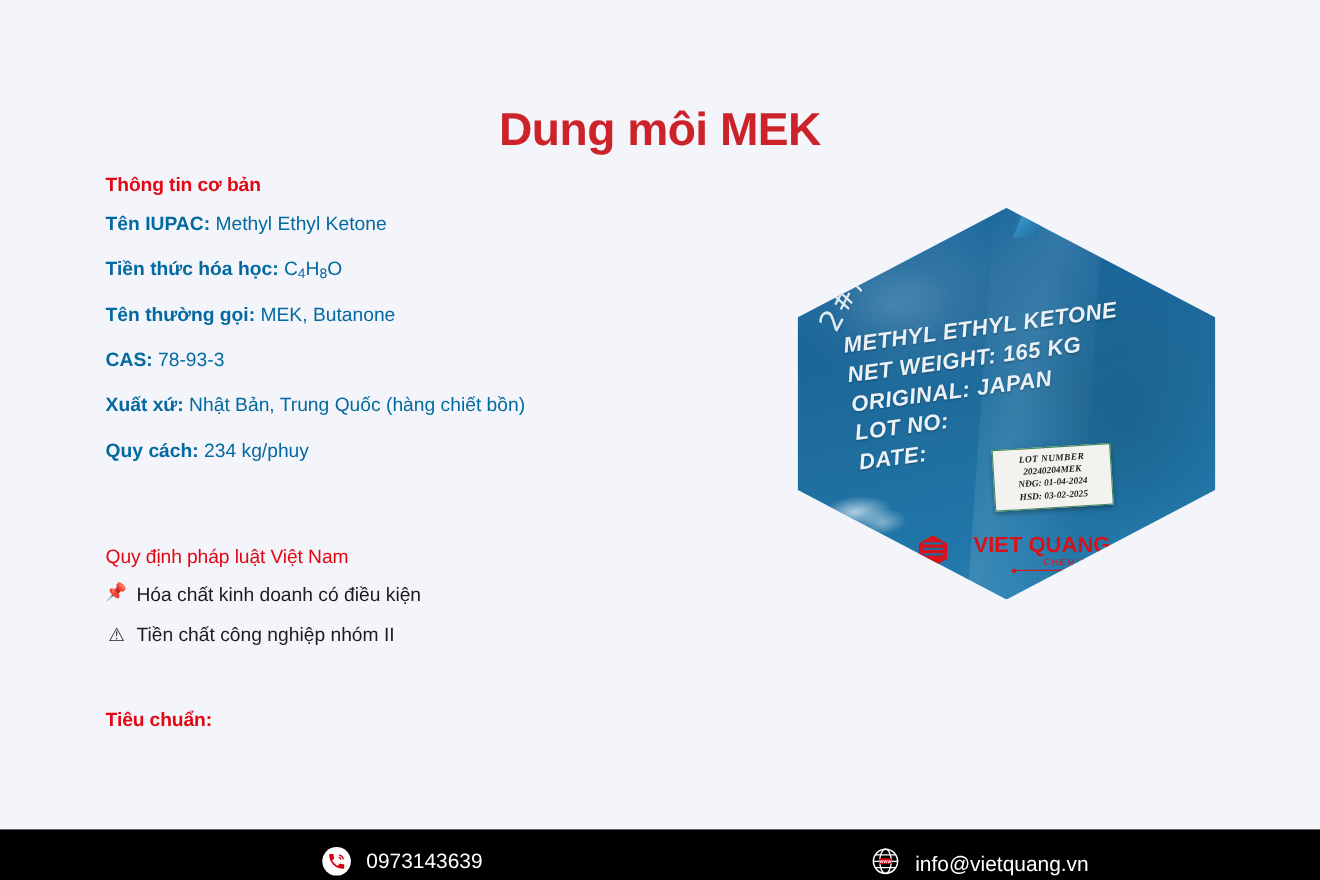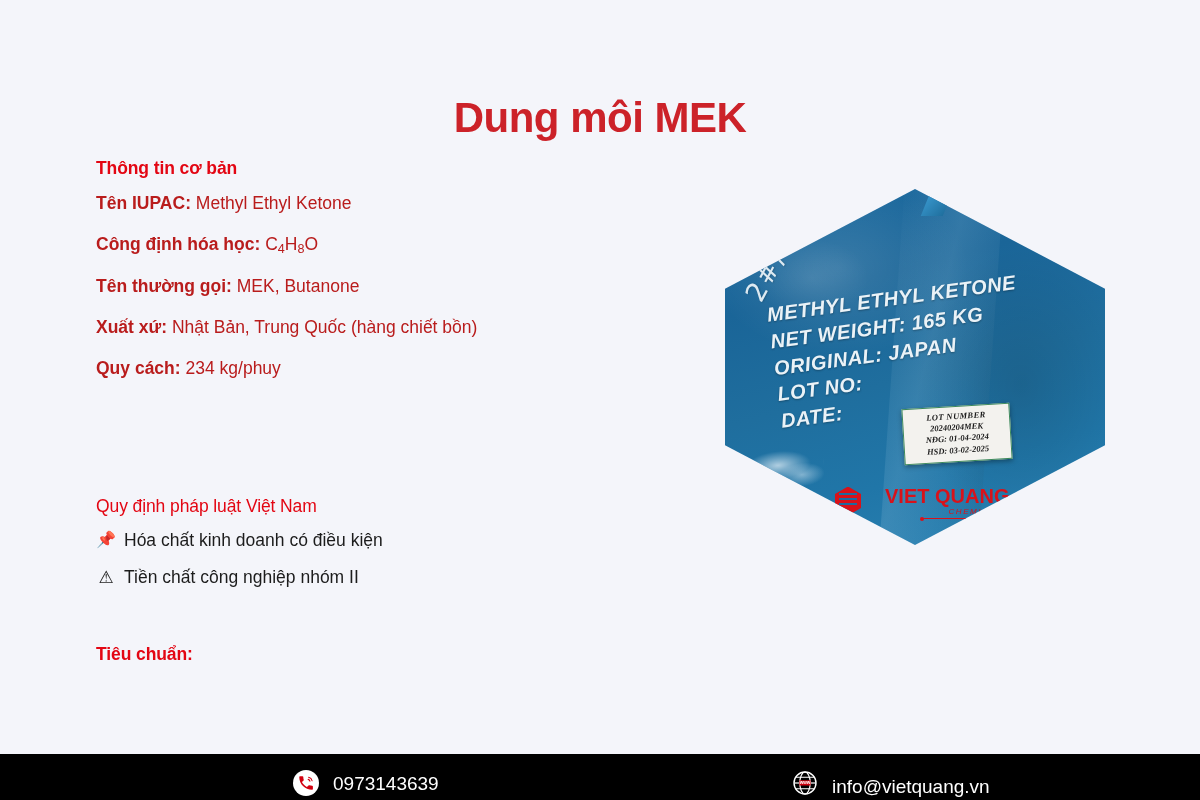--- a/index.html
+++ b/index.html
@@ -49,21 +49,21 @@
   .section-heading {
     color: #e30613;
     font-weight: bold;
     font-size: 17.5px;
     margin-bottom: 14px;
     letter-spacing: -0.1px;
   }
 
   .info-row {
     font-size: 17.5px;
-    color: #b91c1c;
+    color: #0369a1;
     margin-bottom: 19px;
     line-height: 1.25;
     white-space: nowrap;
   }
   .info-row .lbl {
     font-weight: bold;
   }
   .info-row .val {
     font-weight: normal;
   }
@@ -351,27 +351,30 @@
   <div class="title">Dung môi MEK</div>
 
   <div class="info-col">
     <div class="section-heading">Thông tin cơ bản</div>
 
     <div class="info-row">
       <span class="lbl">Tên IUPAC</span><span class="lbl">: </span><span class="val">Methyl Ethyl Ketone</span>
     </div>
 
     <div class="info-row">
-      <span class="lbl">Công định hóa học</span><span class="lbl">: </span><span class="val">C<sub>4</sub>H<sub>8</sub>O</span>
+      <span class="lbl">Tiền thức hóa học</span><span class="lbl">: </span><span class="val">C<sub>4</sub>H<sub>8</sub>O</span>
     </div>
 
     <div class="info-row">
       <span class="lbl">Tên thường gọi</span><span class="lbl">: </span><span class="val">MEK, Butanone</span>
     </div>
 
+    <div class="info-row">
+      <span class="lbl">CAS</span><span class="lbl">: </span><span class="val">78-93-3</span>
+    </div>
 
     <div class="info-row">
       <span class="lbl">Xuất xứ</span><span class="lbl">: </span><span class="val">Nhật Bản, Trung Quốc (hàng chiết bồn)</span>
     </div>
 
 
     <div class="info-row">
       <span class="lbl">Quy cách</span><span class="lbl">: </span><span class="val">234 kg/phuy</span>
     </div>
   </div>

